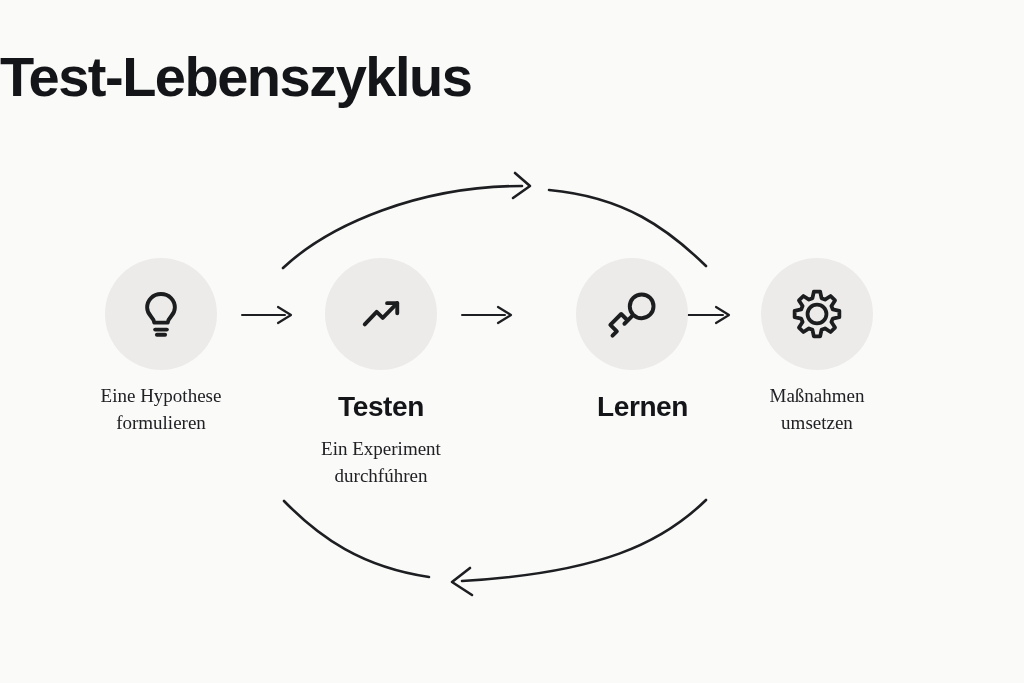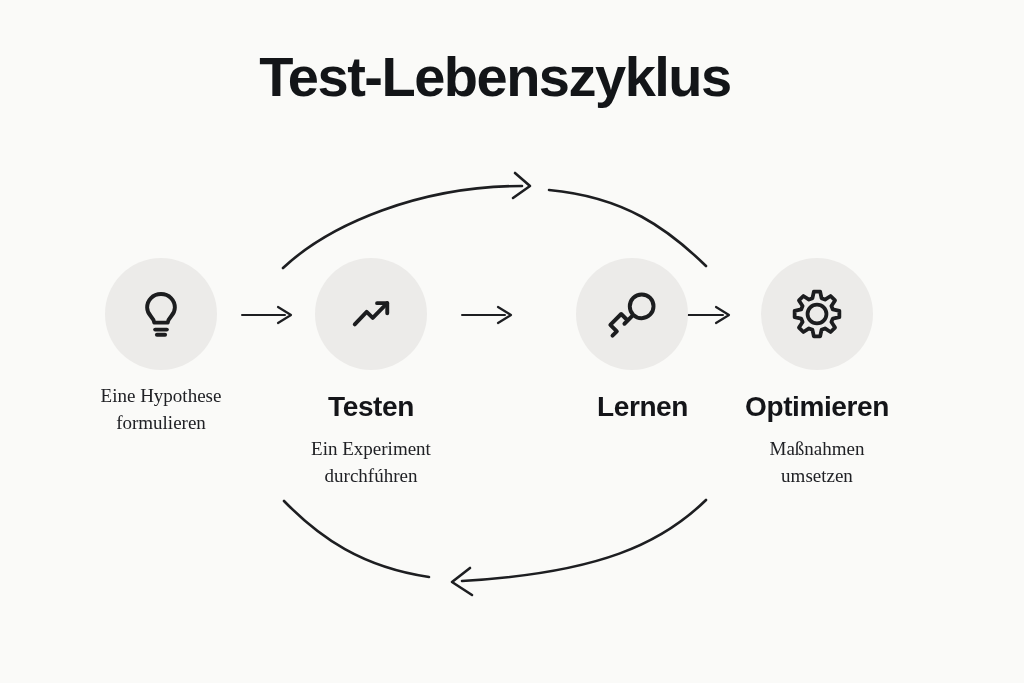--- a/index.html
+++ b/index.html
@@ -7,21 +7,21 @@
     width:1024px;height:683px;
     background:#fafaf8;
     font-family:"Liberation Sans","DejaVu Sans",sans-serif;
     color:#1d1e21;
     position:relative;
     overflow:hidden;
   }
   .canvas{position:absolute;inset:0;}
   .title{
     position:absolute;top:44px;left:0;width:990px;
-    text-align:center;
+    text-align:left;
     font-size:56px;font-weight:700;letter-spacing:-1.5px;
     color:#131518;
   }
   .arrows-layer{position:absolute;top:0;left:0;pointer-events:none;}
   .stage{
     position:absolute;width:190px;
     display:flex;flex-direction:column;align-items:center;
     top:258px;
   }
   .stage .bubble{
@@ -37,21 +37,21 @@
   }
   .stage .desc{
     margin-top:12px;
     font-size:19px;line-height:27px;
     color:#202125;
     text-align:center;
     max-width:160px;
     font-family:Liberation Serif, serif;
   }
   .s1{left:66px;}
-  .s2{left:276px;justify-content:space-between;}
+  .s2{left:286px;justify-content:space-between;}
   .s3{left:498px;align-items:flex-end;}
   .s4{left:722px;}
   svg{display:block;}
 </style>
 </head>
 <body>
 
 <div class="canvas">
 
   <div class="title">Test-Lebenszyklus</div>
@@ -119,17 +119,16 @@
 
   <div class="stage s4">
     <div class="bubble">
       <svg width="54" height="54" viewBox="0 0 100 100" fill="none" stroke="#1c1d1f" stroke-linecap="round" stroke-linejoin="round">
         <g transform="translate(50,50) scale(1.13) translate(-50,-50)" stroke-width="6.2">
           <path d="M42.56 24.04 L44.85 13.36 L55.15 13.36 L57.44 24.04 L63.09 26.39 L72.27 20.45 L79.55 27.73 L73.61 36.91 L75.96 42.56 L86.64 44.85 L86.64 55.15 L75.96 57.44 L73.61 63.09 L79.55 72.27 L72.27 79.55 L63.09 73.61 L57.44 75.96 L55.15 86.64 L44.85 86.64 L42.56 75.96 L36.91 73.61 L27.73 79.55 L20.45 72.27 L26.39 63.09 L24.04 57.44 L13.36 55.15 L13.36 44.85 L24.04 42.56 L26.39 36.91 L20.45 27.73 L27.73 20.45 L36.91 26.39 Z"></path>
           <circle cx="50" cy="50" r="15.5"></circle>
         </g>
       </svg>
     </div>
-    <div class="name">Optimieren</div>
     <div class="desc">Maßnahmen umsetzen</div>
   </div>
 
 </div>
 
 </body></html>

